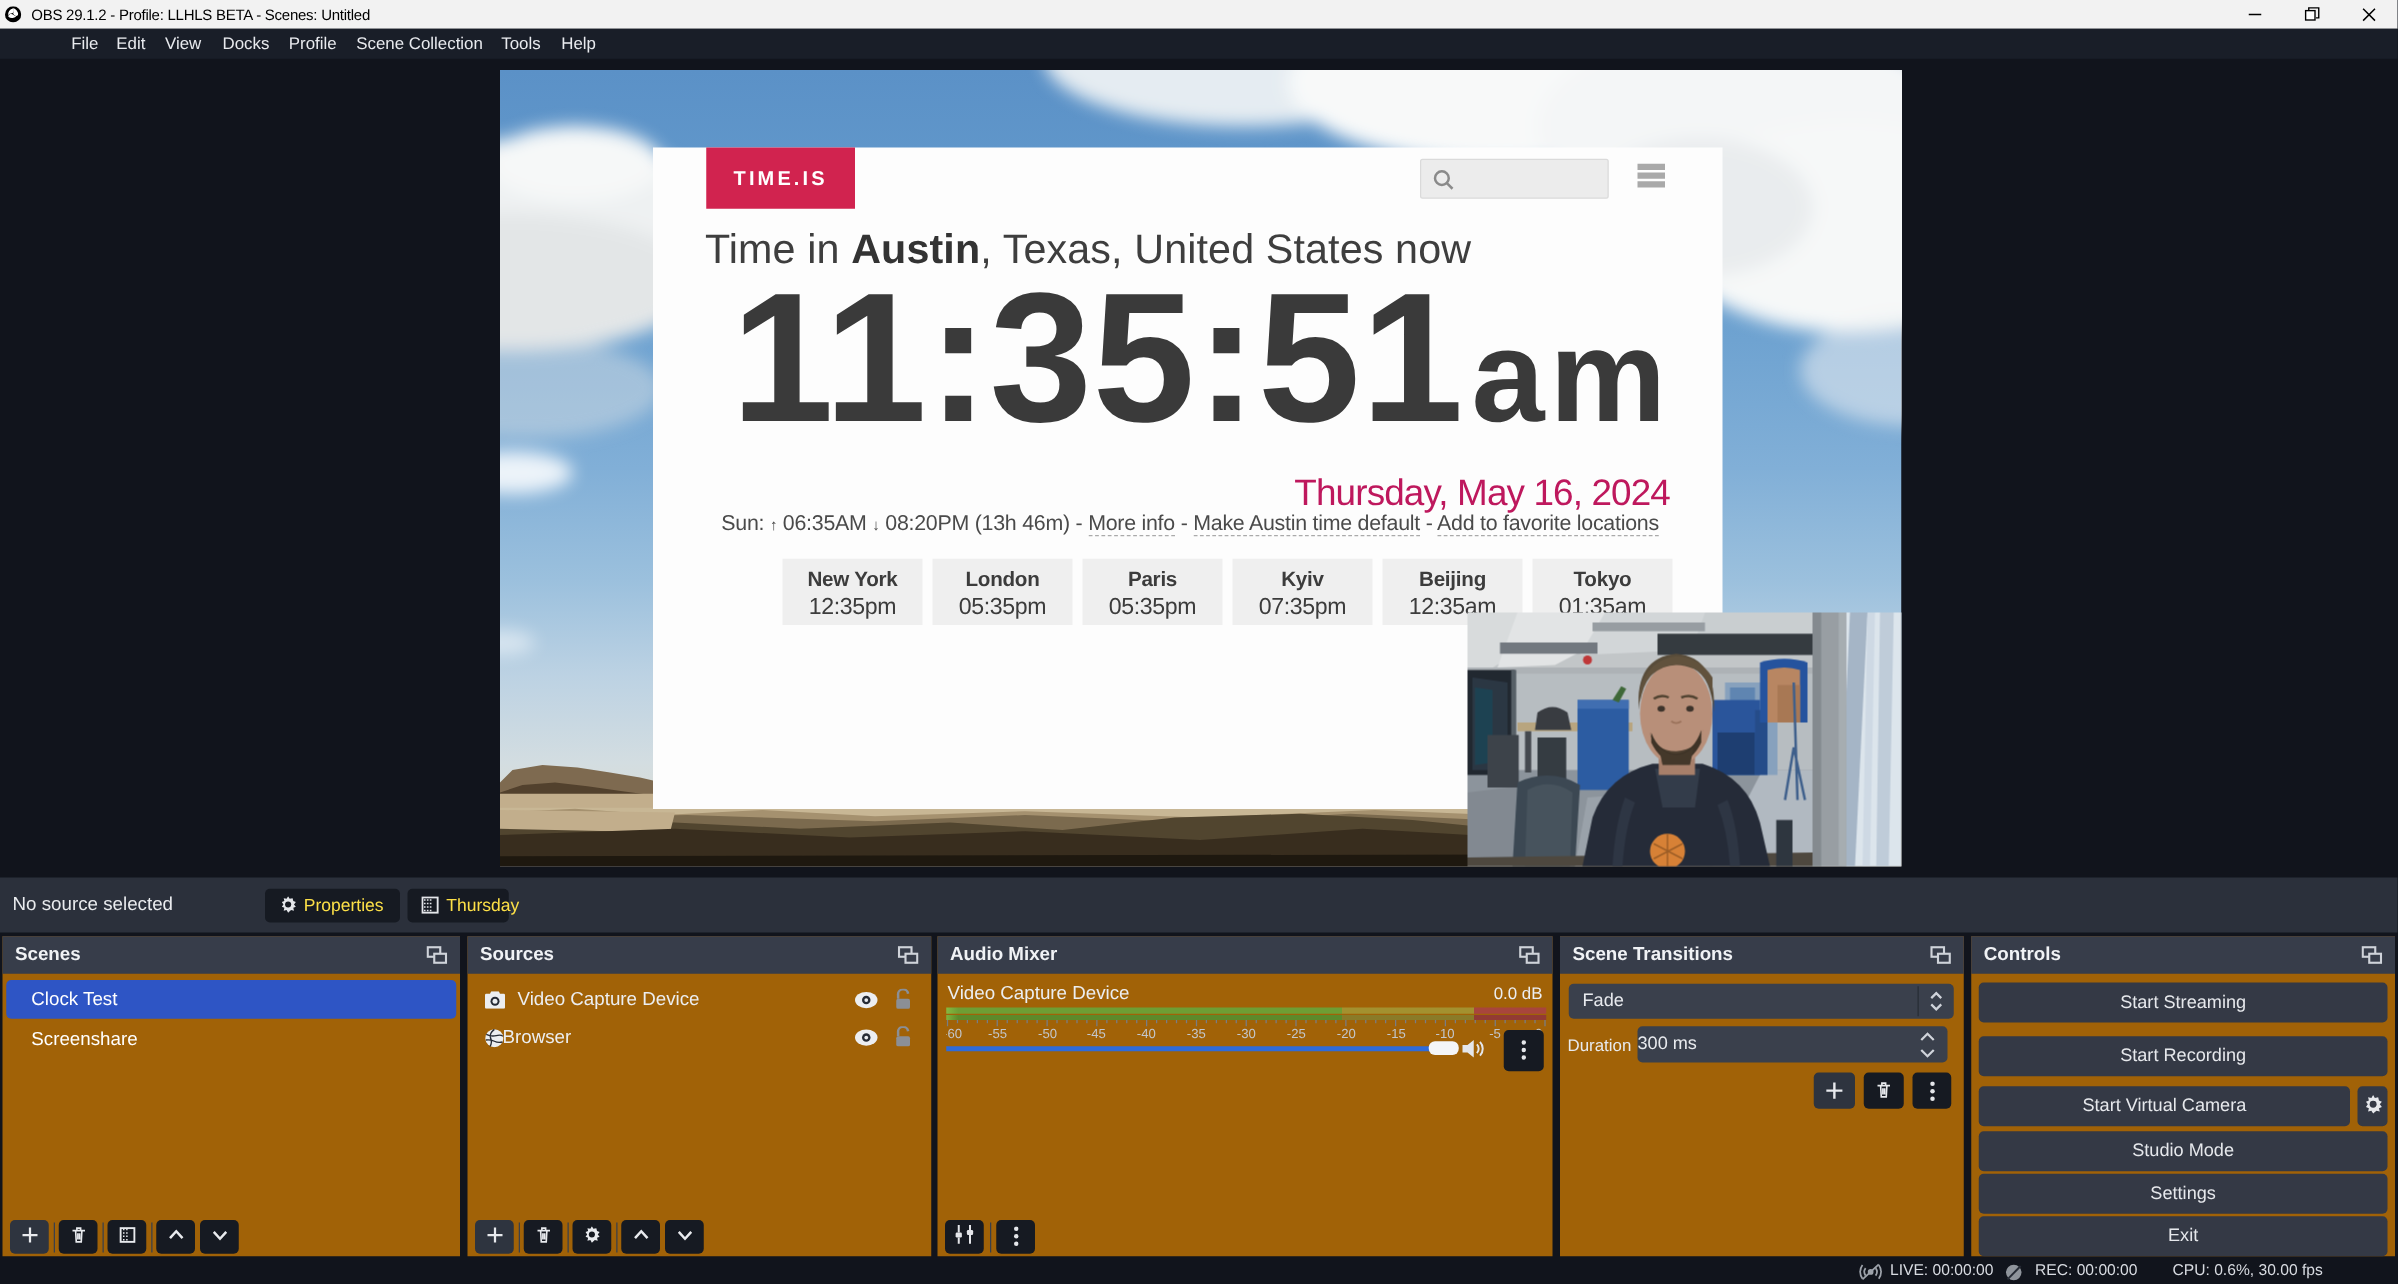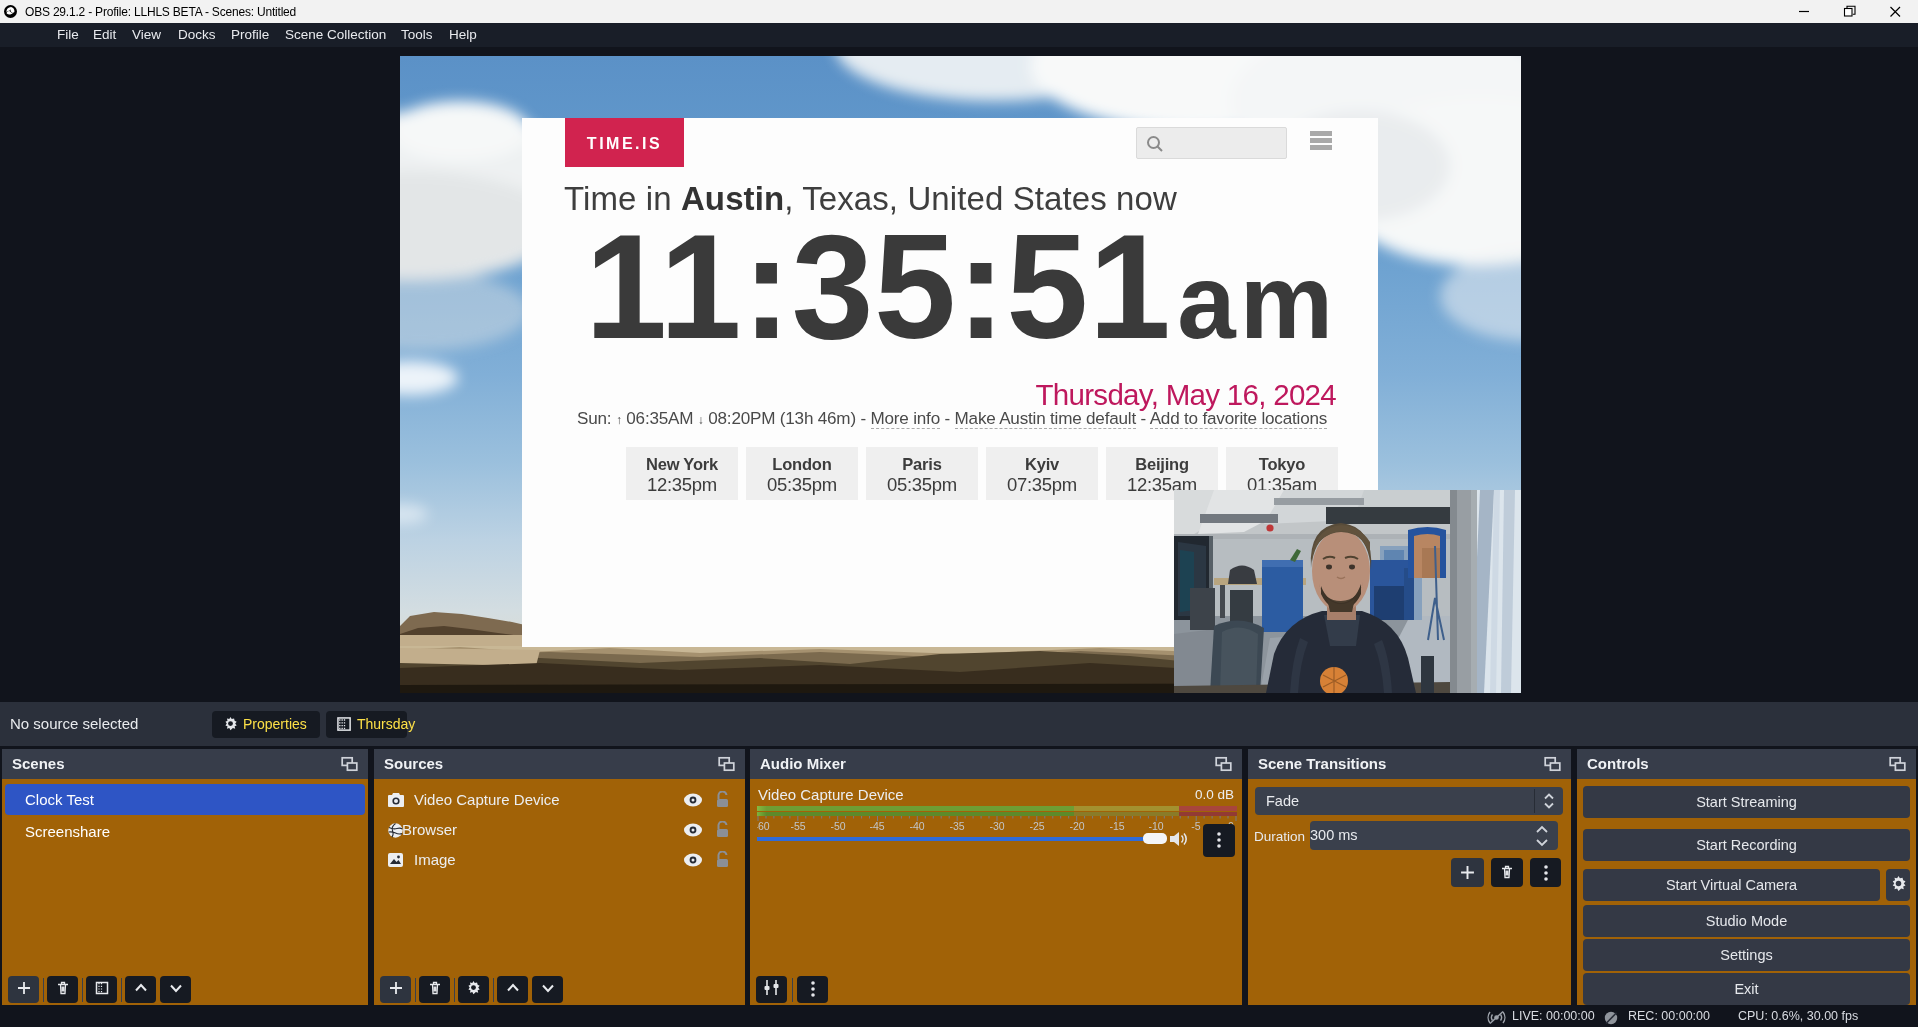--- a/index.html
+++ b/index.html
@@ -333,37 +333,20 @@
           <path d="M2.5 8 V5 a4 4 0 0 1 8 -1" fill="none" stroke="#8b8f96" stroke-width="2"></path>
           <rect x="1" y="8" width="11" height="8" rx="1.5" fill="#8b8f96"></rect>
         </svg>
     </div>
     <div class="srcrow" style="top:36px">
       <svg style="position:absolute;left:14px;top:8px" width="15" height="15" viewBox="0 0 15 15">
           <circle cx="7.5" cy="7.5" r="7.2" fill="#eceef1"></circle>
           <path d="M7.5 .5 Q3 4 4.5 7.5 Q6 11 4 14.2 M1 4.5 Q5 6.5 9 5.5 Q12.5 4.6 14.4 6 M.8 9 Q4.5 8.6 7.5 10 Q10.5 11.5 14 10.6" fill="none" stroke="#262b35" stroke-width="1.1"></path>
         </svg>
       <span style="margin-left:28px">Browser</span>
-      <svg style="position:absolute;right:42px;top:7px" width="20" height="16" viewBox="0 0 20 16">
-          <ellipse cx="10" cy="8" rx="9" ry="6.5" fill="#eceef1"></ellipse>
-          <circle cx="10" cy="8" r="3.4" fill="#262b35"></circle>
-          <circle cx="10" cy="8" r="1.5" fill="#eceef1"></circle>
-        </svg>
-      <svg style="position:absolute;right:16px;top:6px" width="13" height="17" viewBox="0 0 13 17">
-          <path d="M2.5 8 V5 a4 4 0 0 1 8 -1" fill="none" stroke="#8b8f96" stroke-width="2"></path>
-          <rect x="1" y="8" width="11" height="8" rx="1.5" fill="#8b8f96"></rect>
-        </svg>
-    </div>
-    <div class="srcrow" style="top:66px">
-      <svg style="position:absolute;left:14px;top:8px" width="15" height="14" viewBox="0 0 15 14">
-          <rect x="0" y="0" width="15" height="14" rx="2" fill="#eceef1"></rect>
-          <path d="M2 11 L6 6 L8.5 9 L10.5 7 L13 11 Z" fill="#262b35"></path>
-          <circle cx="10.5" cy="4" r="1.4" fill="#262b35"></circle>
-        </svg>
-      <span style="margin-left:40px">Image</span>
       <svg style="position:absolute;right:42px;top:7px" width="20" height="16" viewBox="0 0 20 16">
           <ellipse cx="10" cy="8" rx="9" ry="6.5" fill="#eceef1"></ellipse>
           <circle cx="10" cy="8" r="3.4" fill="#262b35"></circle>
           <circle cx="10" cy="8" r="1.5" fill="#eceef1"></circle>
         </svg>
       <svg style="position:absolute;right:16px;top:6px" width="13" height="17" viewBox="0 0 13 17">
           <path d="M2.5 8 V5 a4 4 0 0 1 8 -1" fill="none" stroke="#8b8f96" stroke-width="2"></path>
           <rect x="1" y="8" width="11" height="8" rx="1.5" fill="#8b8f96"></rect>
         </svg>
     </div>

